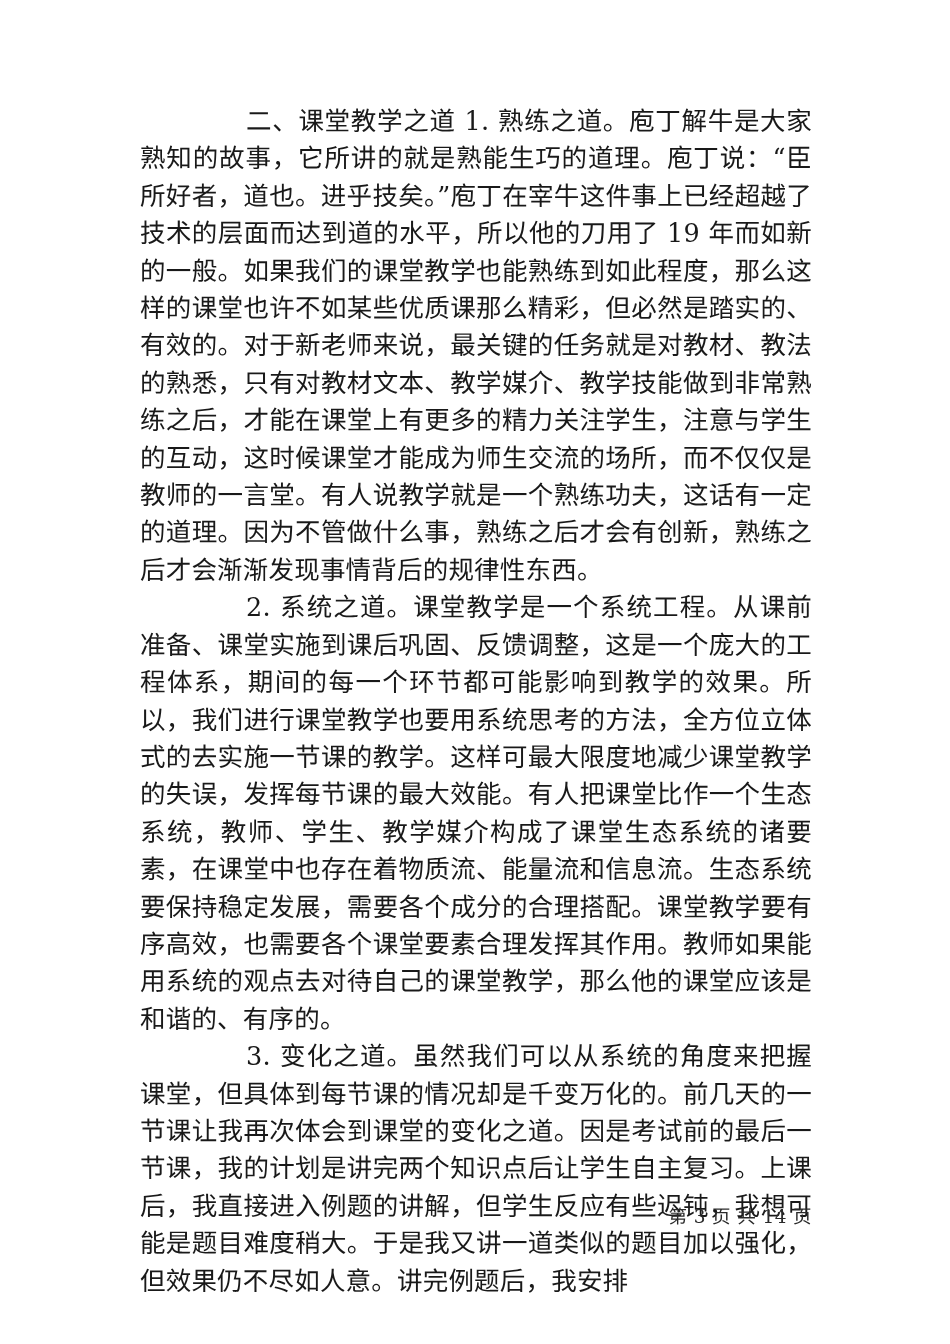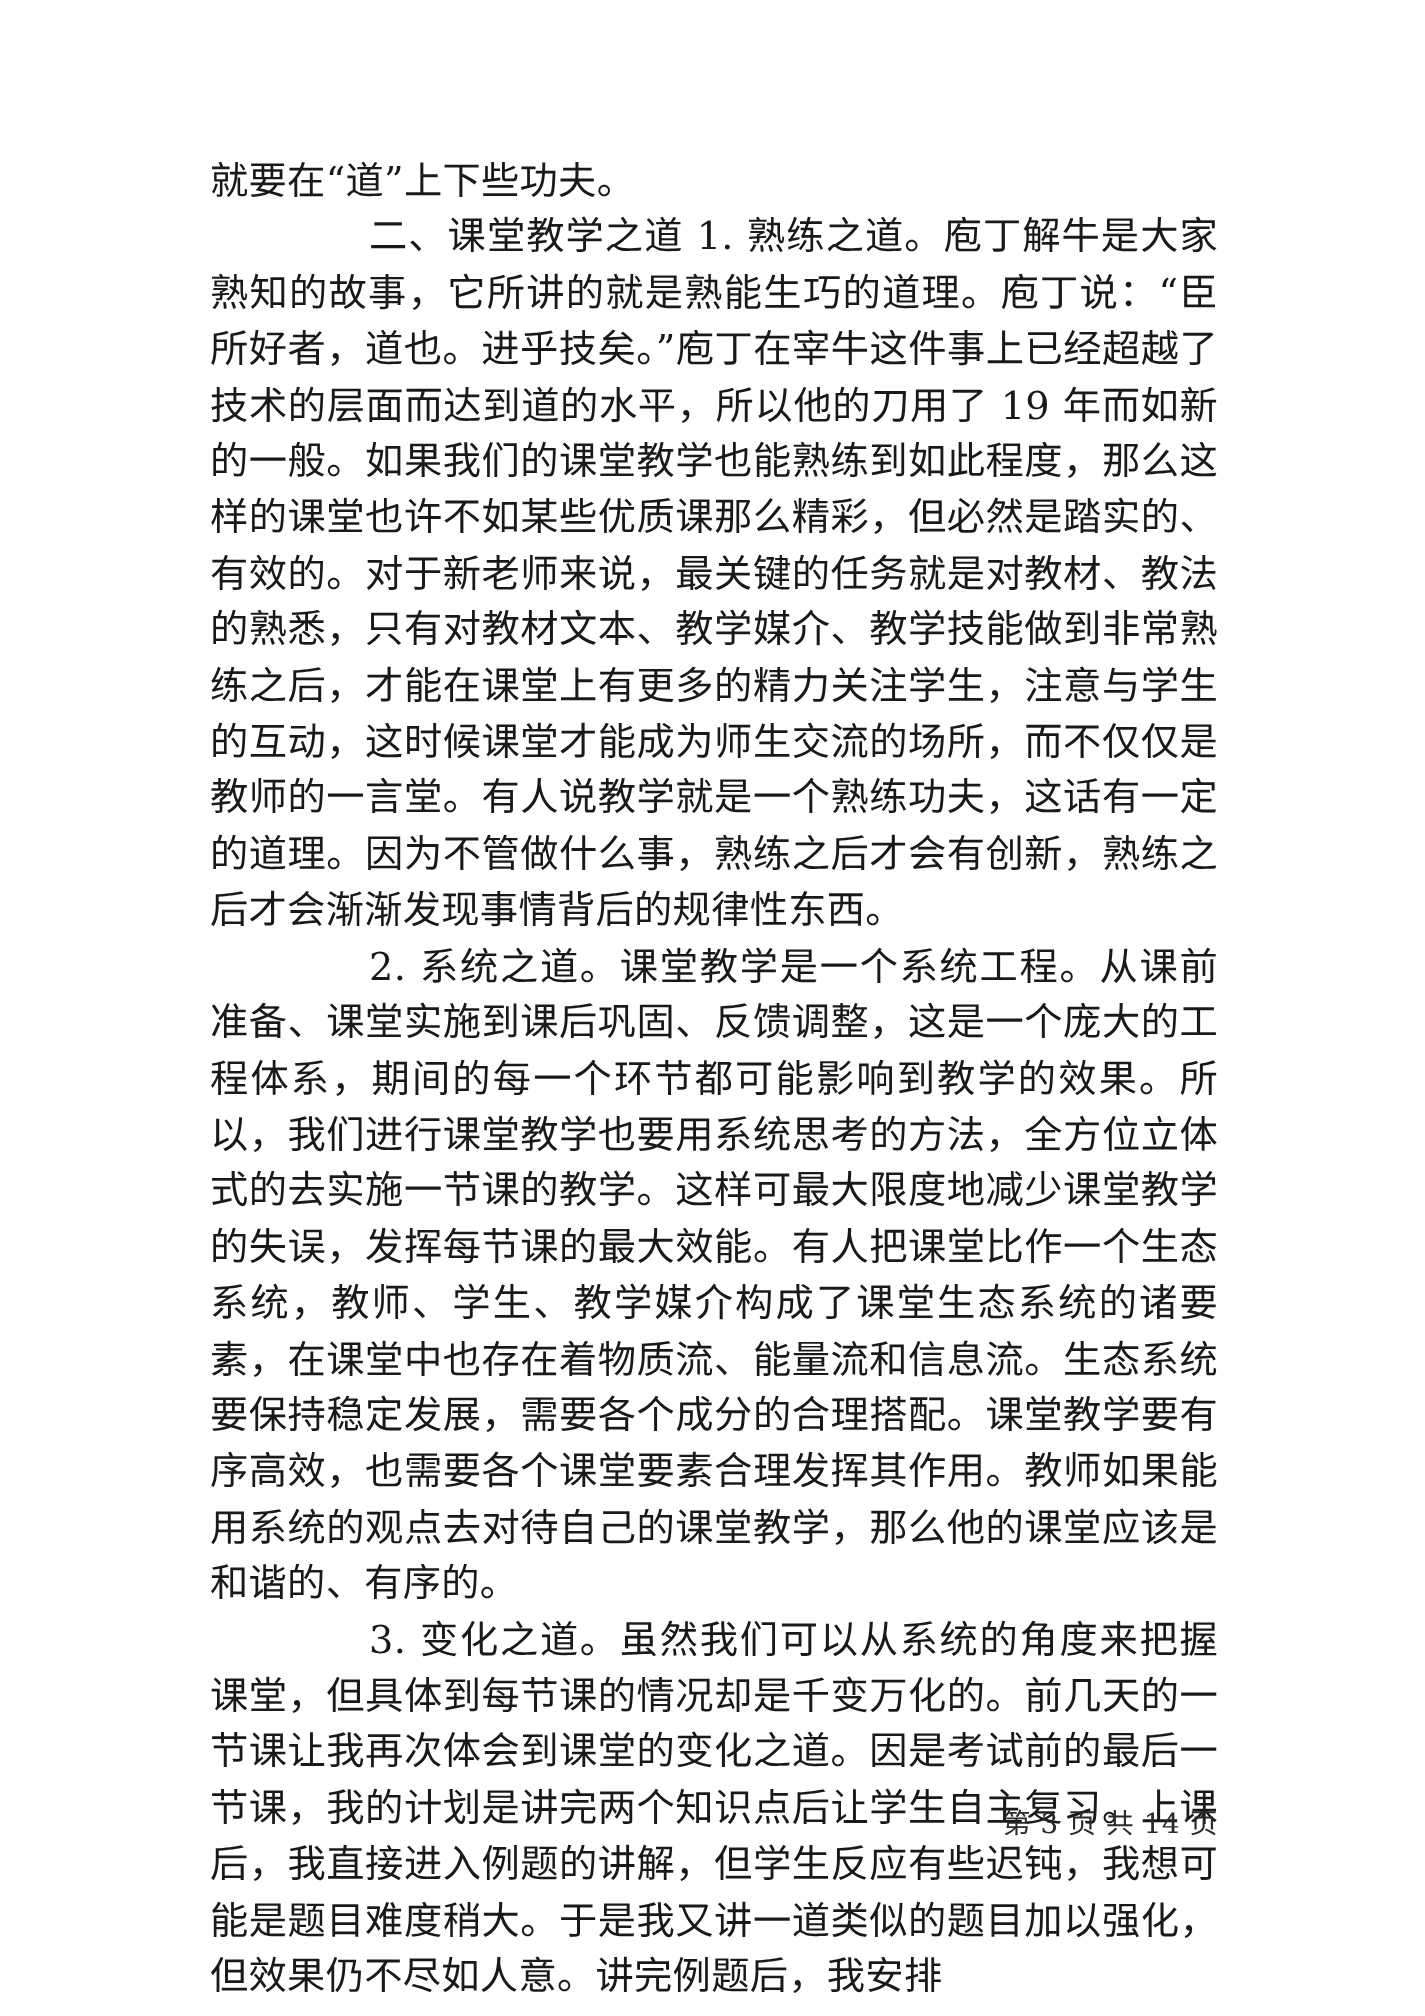--- a/index.html
+++ b/index.html
@@ -75,21 +75,20 @@
     white-space: nowrap;
   }
 </style>
 </head>
 <body>
 
 <div class="page">
 
   <div class="content-body">
 
-    <p class="doc-para para-continuation">就要在“道”上下些功夫。</p>
 
     <p class="doc-para para-indent-deep">二、课堂教学之道 1. 熟练之道。庖丁解牛是大家熟知的故事，它所讲的就是熟能生巧的道理。庖丁说：“臣所好者，道也。进乎技矣。”庖丁在宰牛这件事上已经超越了技术的层面而达到道的水平，所以他的刀用了 19 年而如新的一般。如果我们的课堂教学也能熟练到如此程度，那么这样的课堂也许不如某些优质课那么精彩，但必然是踏实的、有效的。对于新老师来说，最关键的任务就是对教材、教法的熟悉，只有对教材文本、教学媒介、教学技能做到非常熟练之后，才能在课堂上有更多的精力关注学生，注意与学生的互动，这时候课堂才能成为师生交流的场所，而不仅仅是教师的一言堂。有人说教学就是一个熟练功夫，这话有一定的道理。因为不管做什么事，熟练之后才会有创新，熟练之后才会渐渐发现事情背后的规律性东西。</p>
 
     <p class="doc-para para-indent-deep">2. 系统之道。课堂教学是一个系统工程。从课前准备、课堂实施到课后巩固、反馈调整，这是一个庞大的工程体系，期间的每一个环节都可能影响到教学的效果。所以，我们进行课堂教学也要用系统思考的方法，全方位立体式的去实施一节课的教学。这样可最大限度地减少课堂教学的失误，发挥每节课的最大效能。有人把课堂比作一个生态系统，教师、学生、教学媒介构成了课堂生态系统的诸要素，在课堂中也存在着物质流、能量流和信息流。生态系统要保持稳定发展，需要各个成分的合理搭配。课堂教学要有序高效，也需要各个课堂要素合理发挥其作用。教师如果能用系统的观点去对待自己的课堂教学，那么他的课堂应该是和谐的、有序的。</p>
 
     <p class="doc-para para-indent-deep">3. 变化之道。虽然我们可以从系统的角度来把握课堂，但具体到每节课的情况却是千变万化的。前几天的一节课让我再次体会到课堂的变化之道。因是考试前的最后一节课，我的计划是讲完两个知识点后让学生自主复习。上课后，我直接进入例题的讲解，但学生反应有些迟钝，我想可能是题目难度稍大。于是我又讲一道类似的题目加以强化，但效果仍不尽如人意。讲完例题后，我安排</p>
 
   </div>
 
   <div class="page-footer">

